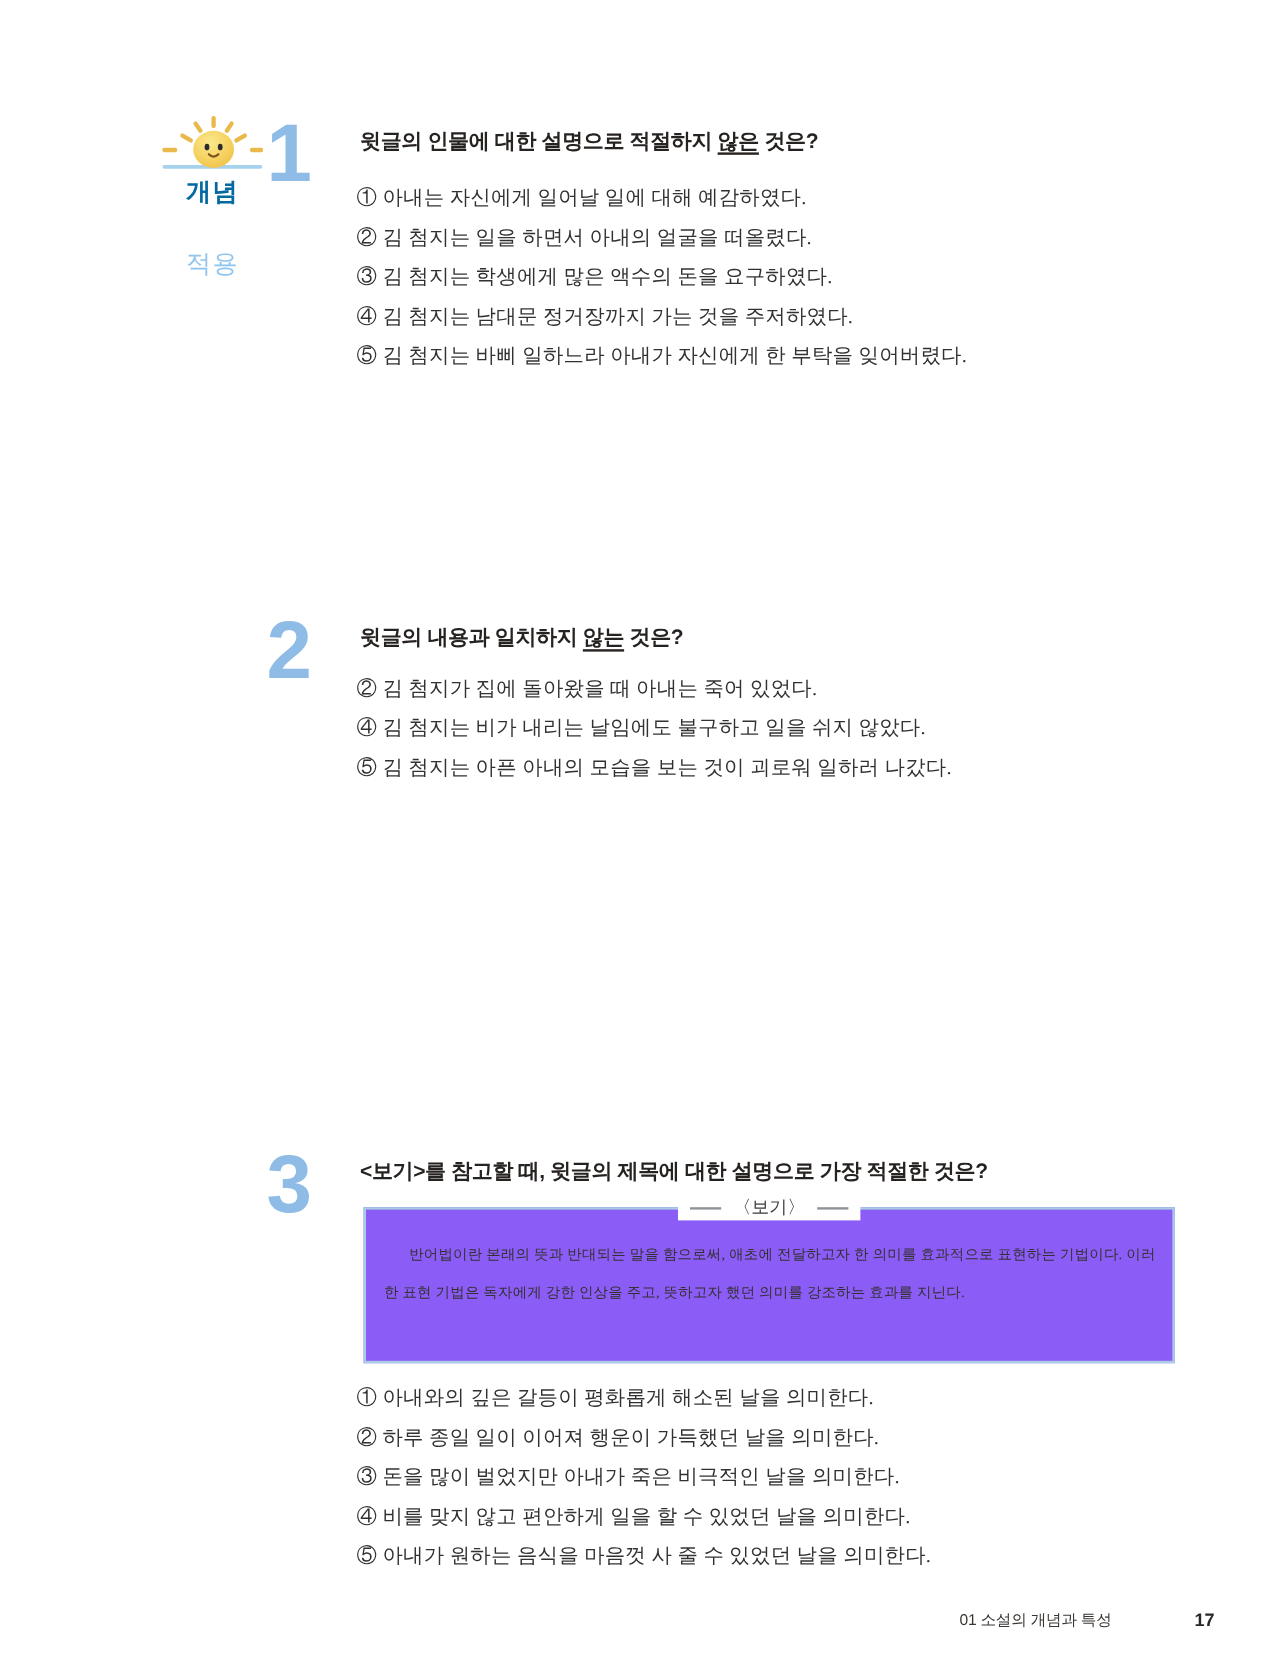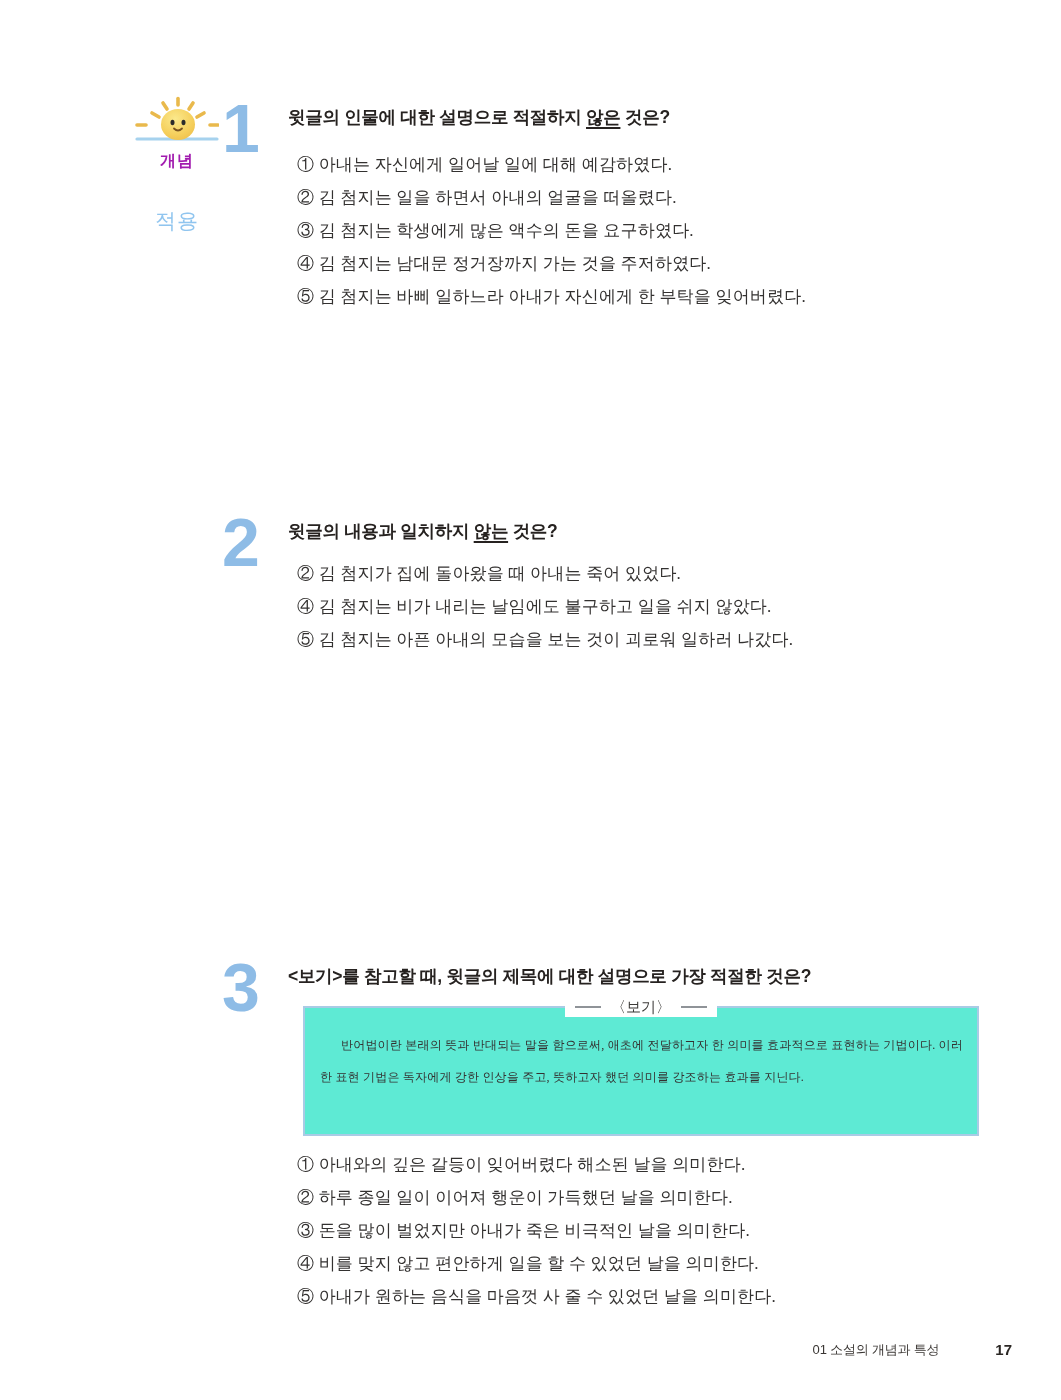--- a/index.html
+++ b/index.html
@@ -15,40 +15,40 @@
 
   
   .badge {
     position: absolute;
     left: 134px; top: 96px;
     width: 86px;
     text-align: center;
   }
   .badge .sun-wrap { width: 84px; height: 50px; margin: 0 auto; }
   .badge-line1 {
-    font-size: 16px; font-weight: 700; color: #a21caf;
+    font-size: 21px; font-weight: 700; color: #0369a1;
     letter-spacing: 1px; line-height: 26px; margin-top: 2px;
   }
   .badge-line2 {
     font-size: 21px; font-weight: 400; color: #90c5ef;
     letter-spacing: 1px; line-height: 26px; margin-top: 34px;
   }
 
   
   .qnum {
     position: absolute;
     left: 212px; width: 58px;
     text-align: center;
     font-size: 68px; line-height: 58px;
     font-weight: 700; color: #8ebce6;
     font-family: "Liberation Sans", sans-serif;
   }
   .stem {
     position: absolute;
-    left: 288px;
+    left: 300px;
     font-size: 17.5px; font-weight: 700; color: #262220;
     letter-spacing: -0.3px; line-height: 26px;
     font-family: "Liberation Sans", sans-serif;
     white-space: nowrap;
   }
   .stem .u {
     text-decoration: underline;
     text-underline-offset: 4px;
     text-decoration-thickness: 1.5px;
   }
@@ -61,21 +61,21 @@
     letter-spacing: 0.2px;
     white-space: nowrap;
   }
 
   
   .bogi-box {
     position: absolute;
     left: 303px; top: 1006px;
     width: 676px; height: 130px;
     border: 2px solid #a9cbe5;
-    background: #5eead4;
+    background: #8b5cf6;
   }
   .bogi-label {
     position: absolute;
     top: -11px; left: 50%;
     transform: translateX(-50%);
     background: #ffffff;
     padding: 0 10px;
     display: flex; align-items: center; gap: 10px;
     font-size: 15px; color: #3c3a38;
     font-family: "Liberation Sans", sans-serif;
@@ -94,21 +94,21 @@
     font-size: 12px; color: #333130;
     line-height: 32px;
     text-align: justify;
     letter-spacing: 0.2px;
   }
 
   
   .footer {
     position: absolute;
     top: 1341px; right: 49px;
-    display: flex; align-items: flex-start; gap: 12px;
+    display: flex; align-items: flex-end; gap: 25px;
   }
   .footer-chapter {
     font-size: 13px; color: #3a3633; letter-spacing: -0.2px;
     font-family: "Liberation Sans", sans-serif;
   }
   .footer-page {
     font-size: 15px; font-weight: 700; color: #2b2724;
     font-family: "Liberation Sans", sans-serif;
     margin-left: 44px;
   }
@@ -176,21 +176,21 @@
   <div class="bogi-box">
     <div class="bogi-label">
       <span class="dash"></span>
       <span>〈보기〉</span>
       <span class="dash"></span>
     </div>
     <p class="bogi-text">반어법이란 본래의 뜻과 반대되는 말을 함으로써, 애초에 전달하고자 한 의미를 효과적으로 표현하는 기법이다. 이러한 표현 기법은 독자에게 강한 인상을 주고, 뜻하고자 했던 의미를 강조하는 효과를 지닌다.</p>
   </div>
 
   <div class="options" style="top:1148px;">
-    <div>① 아내와의 깊은 갈등이 잊어버렸다 해소된 날을 의미한다.</div>
+    <div>① 아내와의 깊은 갈등이 평화롭게 해소된 날을 의미한다.</div>
     <div>② 하루 종일 일이 이어져 행운이 가득했던 날을 의미한다.</div>
     <div>③ 돈을 많이 벌었지만 아내가 죽은 비극적인 날을 의미한다.</div>
     <div>④ 비를 맞지 않고 편안하게 일을 할 수 있었던 날을 의미한다.</div>
     <div>⑤ 아내가 원하는 음식을 마음껏 사 줄 수 있었던 날을 의미한다.</div>
   </div>
 
   <div class="footer">
     <span class="footer-chapter">01 소설의 개념과 특성</span>
     <span class="footer-page">17</span>
   </div>

